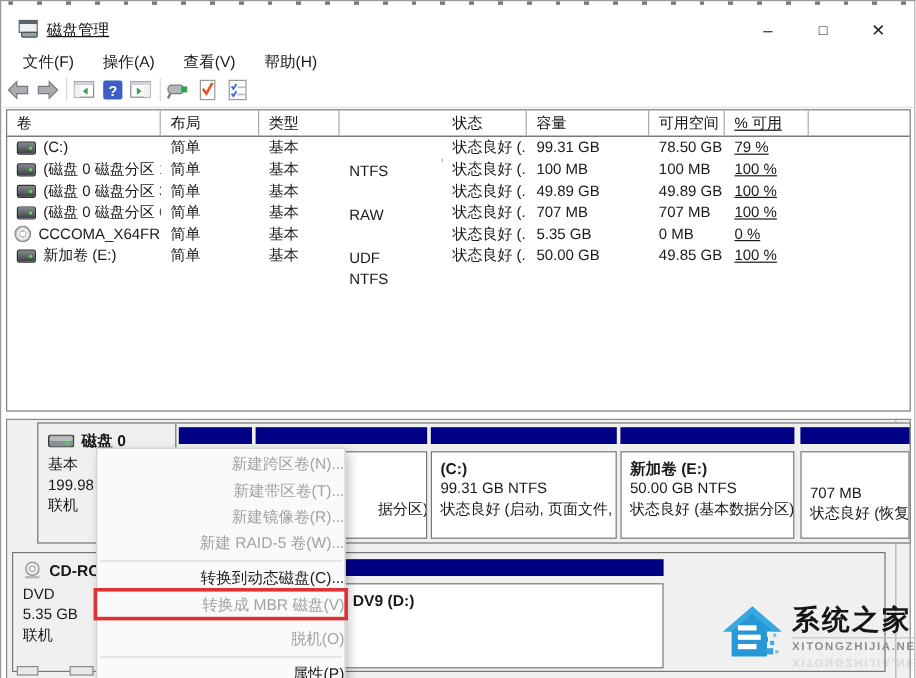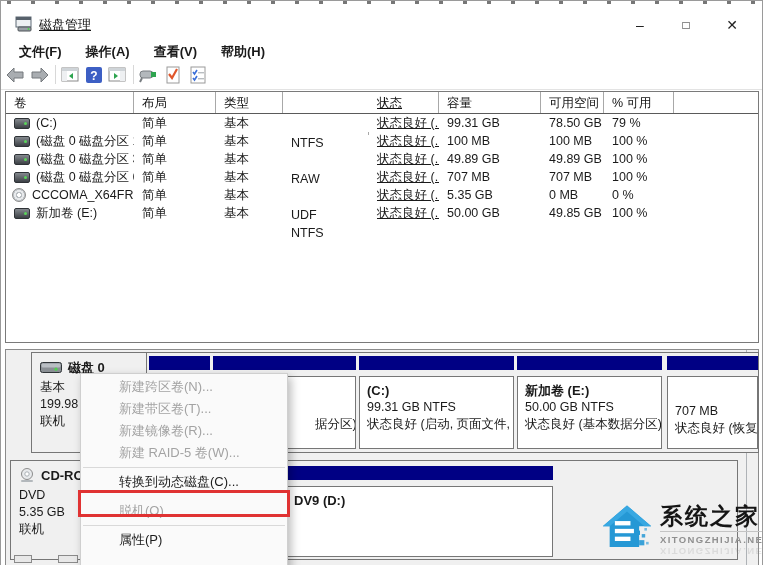--- a/index.html
+++ b/index.html
@@ -18,35 +18,35 @@
     background:repeating-linear-gradient(90deg,#4a4a4a 0 4px,transparent 4px 24px);opacity:.75;}
   
   .titlebar{position:absolute;left:0;top:6px;width:100%;height:36px;}
   .appicon{position:absolute;left:14px;top:9px;}
   .title{position:absolute;left:38px;top:9px;font-size:13px;line-height:18px;color:#111;text-decoration:underline;}
   .winbtn{position:absolute;top:6px;width:34px;height:24px;text-align:center;line-height:24px;
     font-size:14px;color:#222;}
   .btn-min{left:622px;} .btn-max{left:668px;font-size:12px;} .btn-close{left:714px;}
   
   .menubar{position:absolute;left:6px;top:40px;height:21px;display:flex;}
-  .menubar .mitem{padding:2px 12px;font-size:13px;color:#1a1a1a;font-weight:bold;}
+  .menubar .mitem{padding:2px 12px;font-size:13px;color:#1a1a1a;}
   
   .toolbar{position:absolute;left:0;top:61px;width:100%;height:27px;border-bottom:1px solid #e3e3e3;}
   .tico{position:absolute;top:2px;width:24px;height:22px;}
   .tsep{position:absolute;top:3px;width:1px;height:19px;background:#d8d8d8;}
   
   .voltable{position:absolute;left:4px;top:90px;width:754px;height:252px;box-sizing:border-box;
     border:1px solid var(--bdark);background:#fff;font-size:12.5px;}
   .vhead{display:flex;height:21px;border-bottom:1px solid #5a5a5a;}
   .vhead .hc{box-sizing:border-box;border-right:1px solid #a8a8a8;padding:3px 0 0 8px;
     overflow:hidden;white-space:nowrap;color:#111;}
   .vrow{display:flex;height:18px;align-items:center;}
   .vrow .rc{box-sizing:border-box;padding-left:8px;overflow:hidden;white-space:nowrap;}
-  .c0{width:128px;} .c1{width:82px;} .c2{width:67px;} .c3{width:86px;margin-top:40px;} .c4{width:70px;text-decoration:underline;}
-  .c5{width:102px;} .c6{width:63px;} .c7{width:70px;} .c8{flex:1;border-right:none!important;}
+  .c0{width:128px;} .c1{width:82px;} .c2{width:67px;} .c3{width:86px;margin-top:40px;} .c4{width:70px;}
+  .c5{width:102px;} .c6{width:63px;} .c7{width:70px;text-decoration:underline;} .c8{flex:1;border-right:none!important;}
   .volcell{display:flex;align-items:center;gap:6px;padding-left:8px;}
   .drive-ico{width:14px;height:9px;border-radius:2px;flex:0 0 auto;
     background:linear-gradient(#858a8f,#3c4045);border:1px solid #2e3236;position:relative;}
   .drive-ico::after{content:"";position:absolute;right:2px;top:3px;width:3px;height:3px;
     border-radius:50%;background:#59d659;}
   .cd-ico{width:12px;height:12px;border-radius:50%;flex:0 0 auto;border:1px solid #8c8c8c;
     background:radial-gradient(circle at 50% 50%, #fff 0 2px, #b9bec2 2px 3px, #e8eaec 3px 5px, #c2c7cb 5px 6px);}
   
   .bottompane{position:absolute;left:4px;top:348px;width:754px;height:217px;box-sizing:border-box;
     border:1px solid #8b8b8b;border-bottom:none;background:var(--panel);}
@@ -63,21 +63,21 @@
   .strip .bar{height:14px;background:var(--navy);}
   .strip .pbody{position:absolute;left:0;right:0;top:20px;bottom:0;box-sizing:border-box;
     background:#fff;border:1px solid #767676;padding:5px 0 0 7px;font-size:12.5px;line-height:17px;
     overflow:hidden;white-space:nowrap;}
   .ptitle{font-weight:bold;font-size:13px;}
   
   .ctxmenu{position:absolute;left:79px;top:372px;width:208px;height:200px;box-sizing:border-box;
     background:var(--menubg);border:1px solid #cfcfcf;box-shadow:3px 4px 9px rgba(0,0,0,.28);
     z-index:10;padding-top:2px;}
   .ctxmenu .ci{height:22px;line-height:22px;padding-left:38px;font-size:13px;color:#1c1c1c;
-    white-space:nowrap;}
+    white-space:nowrap;text-align:right;}
   .ctxmenu .ci.off{color:var(--disabled);}
   .ctxmenu .csep{height:1px;background:#d9d9d9;margin:3px 2px;}
   .ctxmenu .gap{margin-top:7px;}
   .redbox{position:absolute;left:77px;top:489px;width:212px;height:27px;box-sizing:border-box;
     border:3px solid var(--red);z-index:11;}
   
   .watermark{position:absolute;left:600px;top:502px;z-index:12;display:flex;align-items:flex-start;gap:7px;}
   .wm-text{display:flex;flex-direction:column;}
   .wm-title{font-weight:bold;font-size:23px;letter-spacing:2px;color:#151515;line-height:26px;}
   .wm-domain{font-weight:bold;font-size:9.5px;letter-spacing:1.4px;color:#8f8f8f;
@@ -345,20 +345,21 @@
     </div>
   </div>
 
   <div class="ctxmenu">
     <div class="ci off">新建跨区卷(N)...</div>
     <div class="ci off">新建带区卷(T)...</div>
     <div class="ci off">新建镜像卷(R)...</div>
     <div class="ci off">新建 RAID-5 卷(W)...</div>
     <div class="csep"></div>
     <div class="ci">转换到动态磁盘(C)...</div>
+    <div class="ci off">转换成 MBR 磁盘(V)</div>
     <div class="ci off gap">脱机(O)</div>
     <div class="csep"></div>
     <div class="ci">属性(P)</div>
   </div>
 
   <div class="redbox"></div>
 
   <div class="watermark">
     <svg width="52" height="50" viewBox="0 0 60 56">
       <polygon points="30,2 2,26 10,26 10,50 44,50 44,26 58,26" fill="#2598d5"></polygon>

